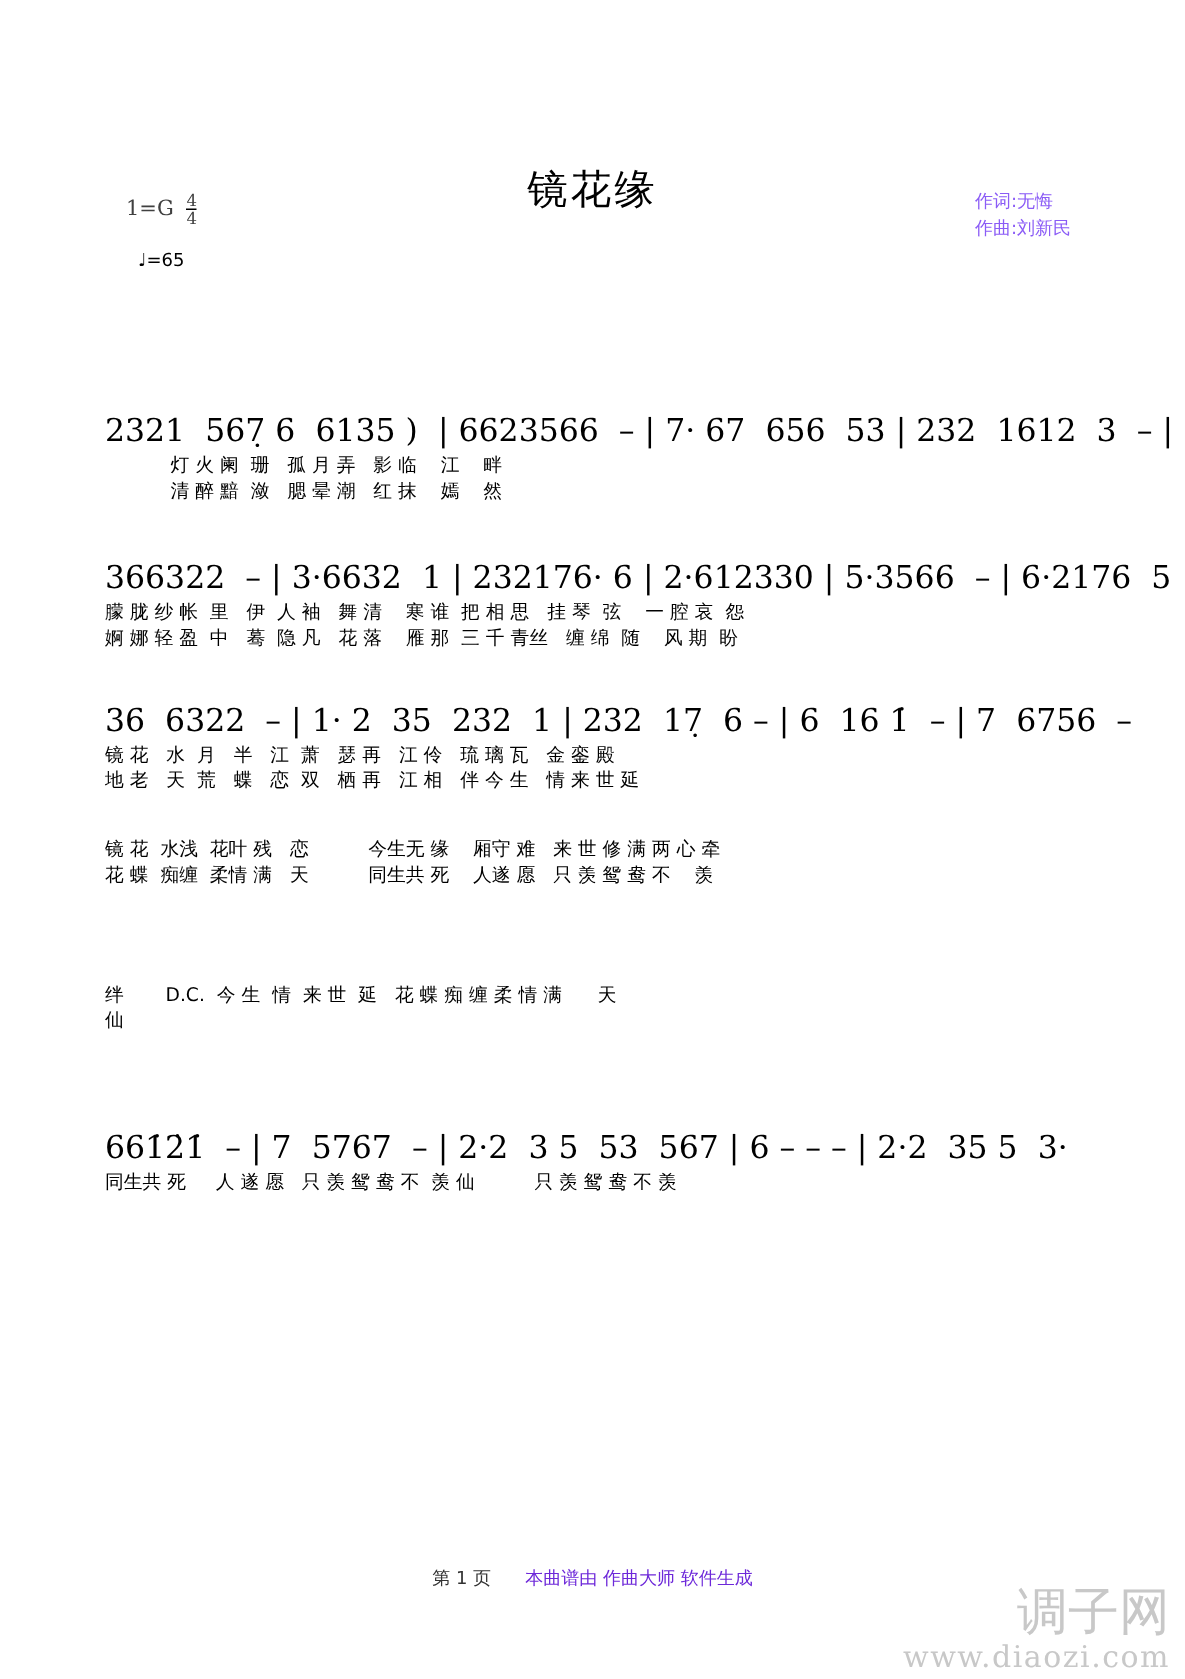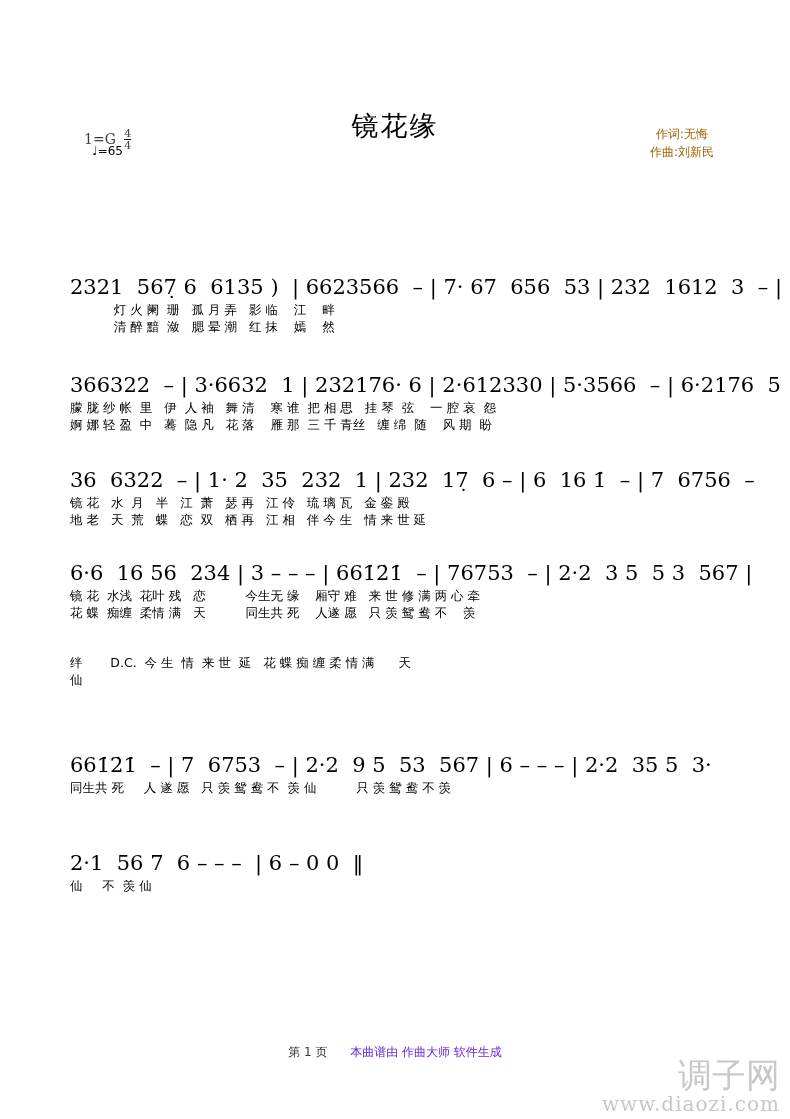--- a/index.html
+++ b/index.html
@@ -10,35 +10,35 @@
     position:relative;
     overflow:hidden;
   }
   .sheet{position:relative;width:790px;height:1119px;}
 
   .title{
     position:absolute;top:78px;left:0;width:790px;text-align:center;
     font-size:27px;font-family:Liberation Serif, serif;color:#000;letter-spacing:2px;margin-top:30px;
   }
   .credits{
-    position:absolute;top:125px;right:76px;text-align:center;
-    font-size:12px;line-height:18px;color:#a16207;
+    position:absolute;top:125px;right:76px;text-align:left;
+    font-size:12px;line-height:18px;color:#8b5cf6;
   }
   .keyblock{
     position:absolute;top:128px;left:84px;
     font-size:14px;color:#404040;font-family:"DejaVu Serif", serif;
   }
   .keyblock .meter{
     display:inline-block;vertical-align:middle;margin-left:4px;
     font-size:11px;line-height:11px;text-align:center;
   }
   .keyblock .meter .num{display:block;}
   .keyblock .meter .den{display:block;border-top:1px solid #000;}
   .tempo{
-    position:absolute;top:144px;left:92px;font-size:12px;color:#000;
+    position:absolute;top:166px;left:92px;font-size:12px;color:#000;
   }
   .tempo .qn{font-family:"DejaVu Sans", sans-serif;}
 
   
   .row{position:absolute;left:70px;width:660px;}
   .notes{
     font-size:21px;font-family:"DejaVu Serif", serif;color:#000;
     white-space:pre;letter-spacing:0px;line-height:30px;
   }
   .lyric{
@@ -98,41 +98,35 @@
     <div class="lyric l2">婀 娜 轻 盈  中   蓦  隐 凡   花 落    雁 那  三 千 青丝   缠 绵  随    风 期  盼</div>
   </div>
 
   <div class="row" style="top:465px;">
     <div class="notes">36  6322  – | 1· 2  35  232  1 | 232  17̣  6 – | 6  16 1̇  – | 7  6756  –</div>
     <div class="lyric">镜 花   水  月   半   江  萧   瑟 再   江 伶   琉 璃 瓦   金 銮 殿</div>
     <div class="lyric l2">地 老   天  荒   蝶   恋  双   栖 再   江 相   伴 今 生   情 来 世 延</div>
   </div>
 
   <div class="row" style="top:558px;">
-    <div class="notes">6·6  16 56  234 | 3 – – – | 661̇2̇1̇  – | 76753  – | 2·2  3 5  5 3  567 |</div>
     <div class="lyric">镜 花  水浅  花叶 残   恋          今生无 缘    厢守 难   来 世 修 满 两 心 牵</div>
     <div class="lyric l2">花 蝶  痴缠  柔情 满   天          同生共 死    人遂 愿   只 羡 鸳 鸯 不    羡</div>
   </div>
 
   <div class="row" style="top:655px;">
     <div class="lyric">绊       D.C.  今 生  情  来 世  延   花 蝶 痴 缠 柔 情 满      天</div>
     <div class="lyric l2">仙</div>
   </div>
 
   <div class="row" style="top:750px;">
-    <div class="notes">661̇2̇1̇  – | 7  6753  – | 2·2  9 5  53  567 | 6 – – – | 2·2  35 5  3·</div>
+    <div class="notes">661̇2̇1̇  – | 7  5767  – | 2·2  3 5  53  567 | 6 – – – | 2·2  35 5  3·</div>
     <div class="lyric">同生共 死     人 遂 愿   只 羡 鸳 鸯 不  羡 仙          只 羡 鸳 鸯 不 羡</div>
     <div class="lyric l2"></div>
   </div>
 
-  <div class="row" style="top:848px;">
-    <div class="notes">2·1  56 7  6 – – –  | 6 – 0 0  ‖</div>
-    <div class="lyric">仙     不  羡 仙</div>
-    <div class="lyric l2"></div>
-  </div>
 
   <div class="footer">
     <span class="pg">第 1 页</span>
     <span class="note">本曲谱由 作曲大师 软件生成</span>
   </div>
 
   <div class="watermark">
     <div class="wm1">调子网</div>
     <div class="wm2">www.diaozi.com</div>
   </div>

